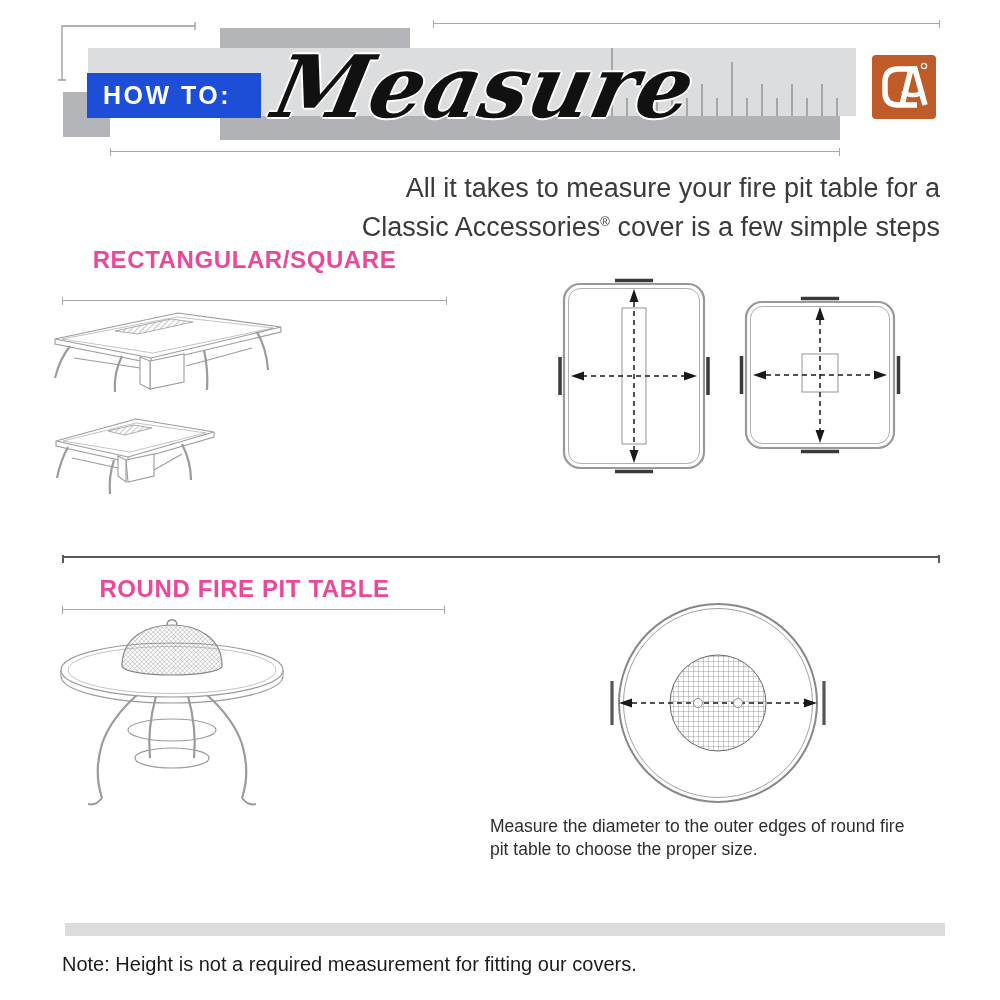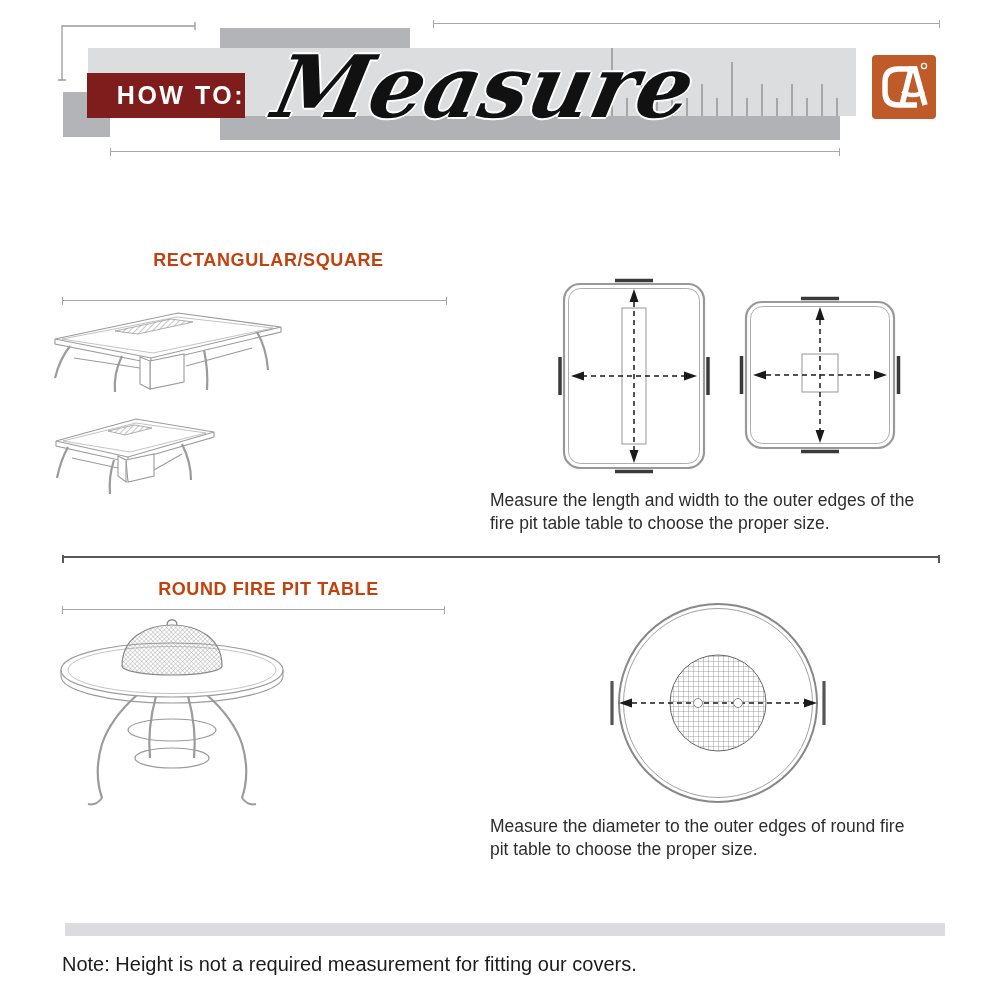--- a/index.html
+++ b/index.html
@@ -5,42 +5,42 @@
   html,body{margin:0;padding:0;background:#fff;}
   .canvas{position:relative;width:1000px;height:1000px;background:#fff;overflow:hidden;
           font-family:"Liberation Sans",sans-serif;color:#231f20;}
   .abs{position:absolute;}
 
   
   .block-a{left:220px;top:28px;width:190px;height:57px;background:#b2b4b7;}
   .band{left:88px;top:48px;width:768px;height:68px;background:#dcddde;}
   .block-left{left:63px;top:92px;width:47px;height:45px;background:#b2b4b7;}
   .band-bottom{left:220px;top:116px;width:620px;height:24px;background:#b0b2b5;}
-  .howto{left:87px;top:73px;width:158px;height:45px;background:#7f1d1d;display:flex;
-         align-items:center;justify-content:flex-end;}
+  .howto{left:87px;top:73px;width:158px;height:45px;background:#1d4ed8;display:flex;
+         align-items:center;justify-content:flex-start;padding-left:16px;}
   .howto span{color:#fff;font-weight:bold;font-size:25px;letter-spacing:2.5px;}
   .measure-title{left:276px;top:36px;font-family:"DejaVu Serif",serif;font-style:italic;
          font-weight:bold;font-size:86px;color:#111;transform:skewX(-12deg);
          text-shadow:2px 0 0 #fff,-2px 0 0 #fff,0 2px 0 #fff,0 -2px 0 #fff;z-index:6;}
 
   
   .mline{height:0;border-top:1px solid #a8a8a8;}
   .mline::before,.mline::after{content:"";position:absolute;top:-4px;width:1px;height:8px;background:#a8a8a8;}
   .mline::before{left:0}.mline::after{right:0}
   .mline.dark{border-top:2px solid #58595b;}
   .mline.dark::before,.mline.dark::after{width:2px;height:8px;background:#58595b;top:-3px;}
 
   
   .intro{right:60px;top:172px;text-align:right;font-size:27px;color:#3a3a3a;line-height:33px;font-weight:300;}
   .intro div{white-space:nowrap;}
   .intro sup{font-size:13px;}
 
   
-  .sec-head{left:76px;width:385px;text-align:center;font-weight:bold;font-size:18px;
-            line-height:22px;letter-spacing:0.6px;color:#c2410c;}
+  .sec-head{left:52px;width:385px;text-align:center;font-weight:bold;font-size:24px;
+            line-height:22px;letter-spacing:0.6px;color:#ec4899;}
   .caption{left:490px;width:460px;font-size:17.5px;line-height:23px;color:#2e2e2e;}
 
   .footer-bar{left:65px;top:923px;width:880px;height:13px;background:#dcdcde;}
   .note{left:62px;top:953px;font-size:20px;color:#1c1c1c;}
 
   svg{display:block;}
 </style>
 </head>
 <body>
 
@@ -86,20 +86,24 @@
   <svg class="abs" style="left:872px;top:55px;z-index:6;" width="64" height="64" viewBox="0 0 64 64">
     <rect x="0" y="0" width="64" height="64" rx="4" fill="#be5b28"></rect>
     <path d="M45,14 H26 q-13,0 -13,13 v10 q0,13 13,13 h19" fill="none" stroke="#fff" stroke-width="5.5"></path>
     <path d="M30,50 L39,14 h4 L53,50" fill="none" stroke="#fff" stroke-width="5.5"></path>
     <path d="M31,36 a11,7 0 0 0 20,0" fill="none" stroke="#fff" stroke-width="4.5"></path>
     <circle cx="52" cy="11" r="2.6" fill="none" stroke="#fff" stroke-width="1.2"></circle>
   </svg>
 
   <div class="abs mline" style="left:110px;top:151px;width:730px;"></div>
 
+  <div class="abs intro">
+    <div>All it takes to measure your fire pit table for a</div>
+    <div><span>Classic Accessories</span><sup>®</sup><span> cover is a few simple steps</span></div>
+  </div>
 
   <div class="abs sec-head" style="top:249px;">
     <div>RECTANGULAR/SQUARE</div>
   </div>
   <div class="abs mline" style="left:62px;top:300px;width:385px;"></div>
 
   <svg class="abs" style="left:52px;top:306px;" width="232" height="96" viewBox="0 0 232 96">
     <defs>
       <pattern id="hatch1" width="4" height="4" patternUnits="userSpaceOnUse" patternTransform="rotate(45)">
         <line x1="0" y1="0" x2="0" y2="4" stroke="#8a8a8a" stroke-width="1"></line>
@@ -174,24 +178,20 @@
         <polygon points="149,81 136,76.5 136,85.5"></polygon>
     </g>
     <g stroke="#3a3a3a" stroke-width="3.5">
       <line x1="63" y1="4.5" x2="101" y2="4.5"></line>
         <line x1="63" y1="157.5" x2="101" y2="157.5"></line>
       <line x1="3.5" y1="62" x2="3.5" y2="100"></line>
         <line x1="160.5" y1="62" x2="160.5" y2="100"></line>
     </g>
   </svg>
 
-  <div class="abs caption" style="top:489px;">
-    <div>Measure the length and width to the outer edges of the</div>
-    <div>fire pit table table to choose the proper size.</div>
-  </div>
 
   <div class="abs mline dark" style="left:62px;top:556px;width:878px;"></div>
 
   <div class="abs sec-head" style="top:578px;">ROUND FIRE PIT TABLE</div>
   <div class="abs mline" style="left:62px;top:609px;width:383px;"></div>
 
   <svg class="abs" style="left:58px;top:618px;" width="230" height="196" viewBox="0 0 230 196">
     <defs>
       <pattern id="mesh2" width="3.2" height="3.2" patternUnits="userSpaceOnUse" patternTransform="rotate(45)">
         <path d="M0,0 H3.2 M0,0 V3.2" stroke="#8a8a8a" stroke-width="0.6" fill="none"></path>

